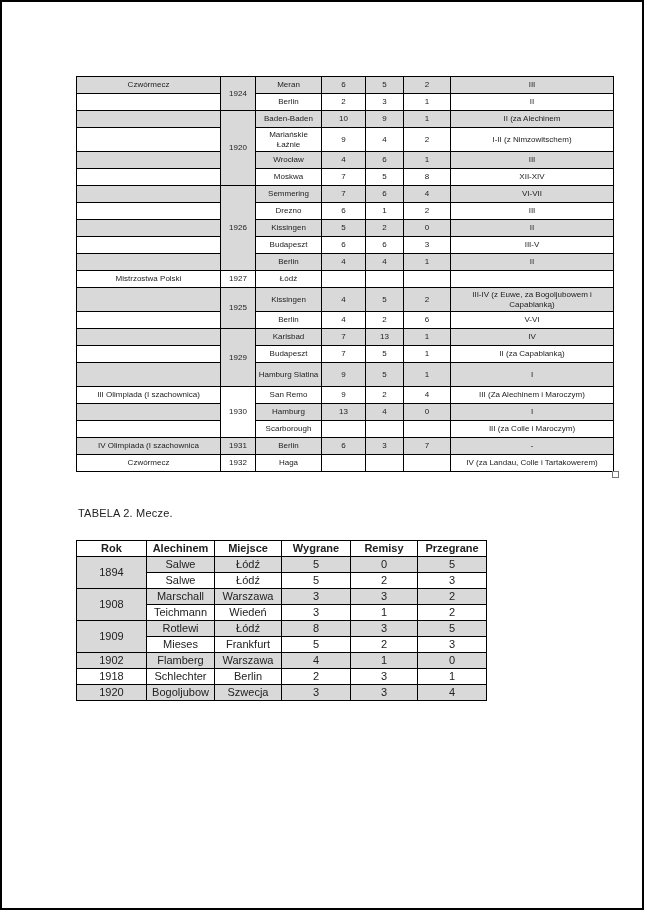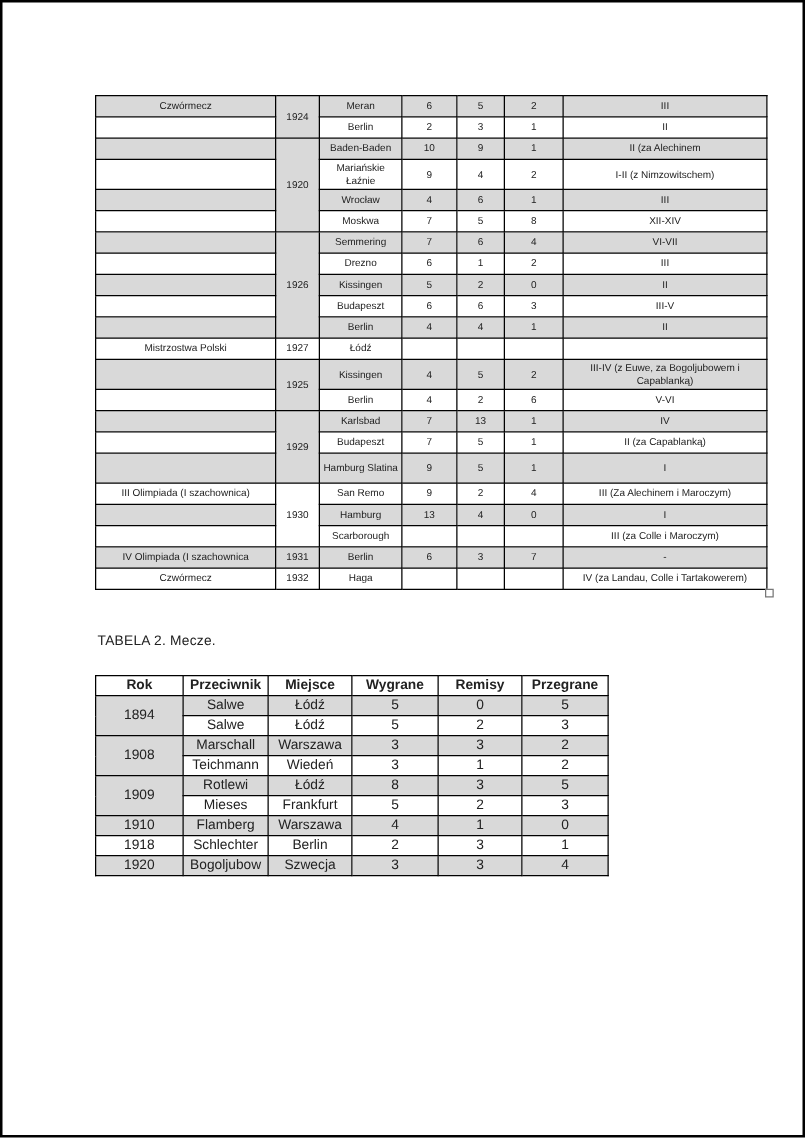--- a/index.html
+++ b/index.html
@@ -230,21 +230,21 @@
     <col style="width:70px">
       <col style="width:68px">
       <col style="width:67px">
       <col style="width:69px">
       <col style="width:67px">
       <col style="width:69px">
   </colgroup>
   <thead>
     <tr>
       <th>Rok</th>
-      <th>Przeciwnik</th>
+      <th>Alechinem</th>
       <th>Miejsce</th>
       <th>Wygrane</th>
       <th>Remisy</th>
       <th>Przegrane</th>
     </tr>
   </thead>
   <tbody id="t2-body">
       <tr class="g">
         <td class="g" rowspan="2">1894</td>
         <td class="g">Salwe</td>
@@ -284,21 +284,21 @@
         <td class="g">5</td>
       </tr>
       <tr class="w">
         <td class="w">Mieses</td>
         <td class="w">Frankfurt</td>
         <td class="w">5</td>
         <td class="w">2</td>
         <td class="w">3</td>
       </tr>
       <tr class="g">
-        <td class="g">1910</td>
+        <td class="g">1902</td>
         <td class="g">Flamberg</td>
         <td class="g">Warszawa</td>
         <td class="g">4</td>
         <td class="g">1</td>
         <td class="g">0</td>
       </tr>
       <tr class="w">
         <td class="w">1918</td>
         <td class="w">Schlechter</td>
         <td class="w">Berlin</td>

